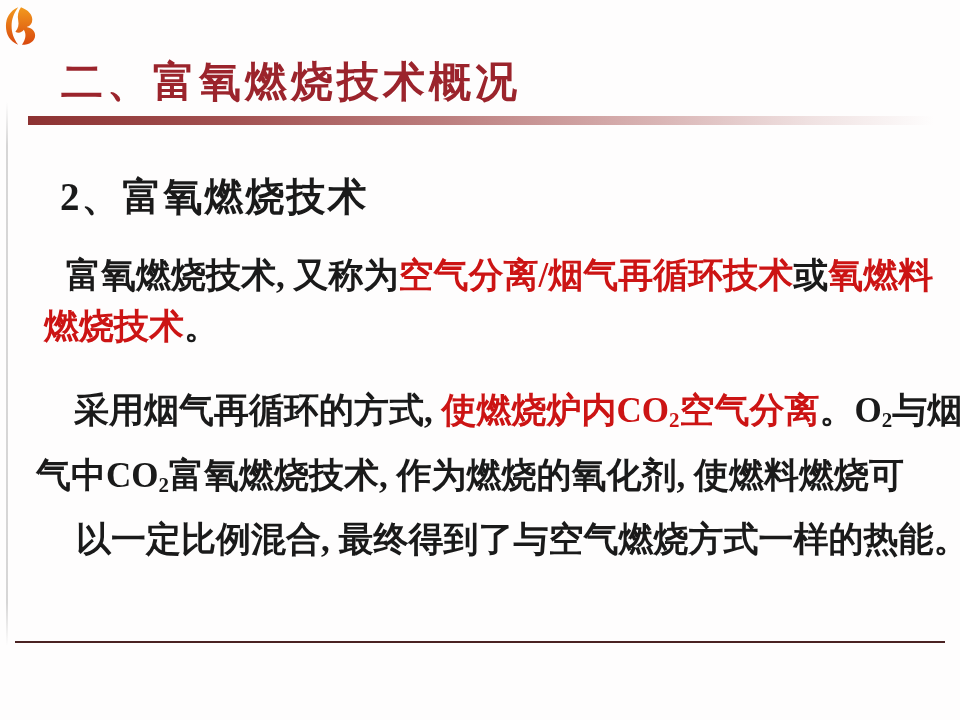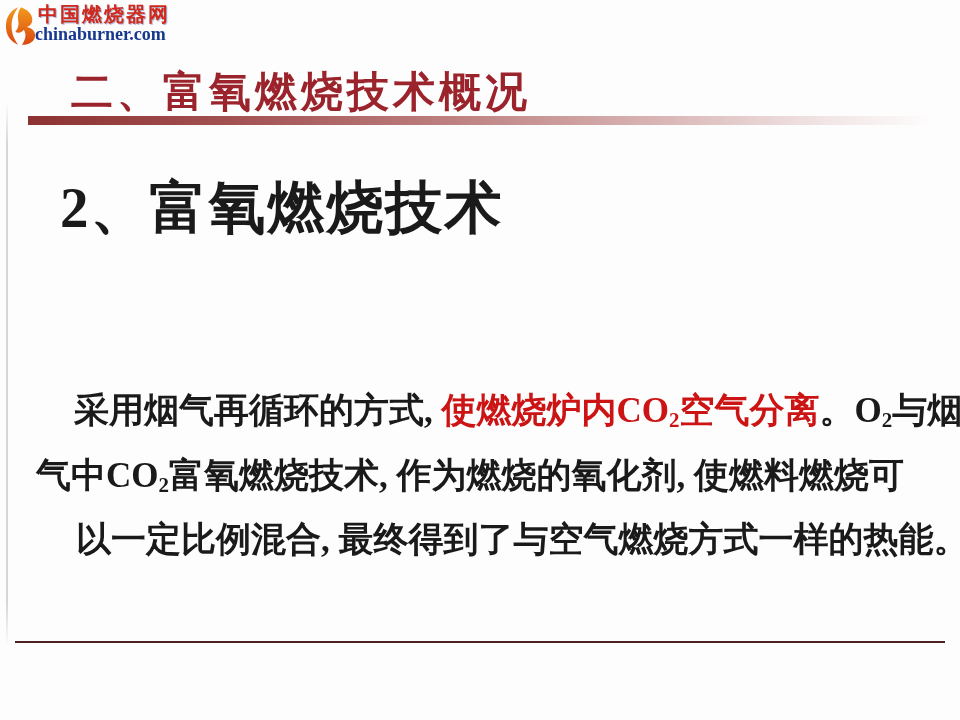--- a/index.html
+++ b/index.html
@@ -48,21 +48,21 @@
     margin-top: 1px;
     margin-left: -3px;
     white-space: nowrap;
   }
 
   
   .slide-title {
     position: absolute;
     left: 55px;
     top: 48px;
-    margin: 16px;
+    margin: 6px;
     font-size: 42px;
     font-weight: bold;
     letter-spacing: 4px;
     color: var(--title);
     white-space: nowrap;
   }
 
   
   .rule-gradient {
     position: absolute;
@@ -92,21 +92,21 @@
     height: 2px;
     background: var(--bottom-rule);
   }
 
   
   .section-heading {
     position: absolute;
     left: 60px;
     top: 170px;
     margin: 0;
-    font-size: 57px;
+    font-size: 39px;
     font-weight: bold;
     letter-spacing: 2px;
     color: var(--ink);
     white-space: nowrap;
   }
 
   
   .para {
     position: absolute;
     font-size: 35px;
@@ -137,35 +137,33 @@
     <svg class="logo-icon" viewBox="0 0 34 42" xmlns="http://www.w3.org/2000/svg">
       <defs>
         <linearGradient id="lg" x1="0" y1="0" x2="0" y2="1">
           <stop offset="0" stop-color="#f29a1e"></stop>
           <stop offset="1" stop-color="#d9480e"></stop>
         </linearGradient>
       </defs>
       <path fill="url(#lg)" d="M14 1 C5 5 1 12 1 21 C1 30 5 37 14 41 C9 34 7 28 7 21 C7 14 9 8 14 1 Z"></path>
       <path fill="url(#lg)" d="M17 1 C25 4 29 9 29 14 C29 18 27 21 23 22 C28 23 32 26 32 31 C32 37 26 41 18 41 C22 35 23 30 20 25 C18 28 14 29 11 27 C14 24 15 20 14 15 C13 10 14 5 17 1 Z"></path>
     </svg>
-    <div class="logo-text">
-      <div class="logo-name">中国燃烧器网</div>
-      <div class="logo-url">chinaburner.com</div>
-    </div>
   </div>
 
   <div class="left-edge"></div>
 
   <h1 class="slide-title">二、富氧燃烧技术概况</h1>
 
   <div class="rule-gradient"></div>
 
   <h2 class="section-heading">2、富氧燃烧技术</h2>
 
   <div class="para para1" id="para-1">
+      <div class="line"><span class="seg black">富氧燃烧技术, 又称为</span><span class="seg red">空气分离/烟气再循环技术</span><span class="seg black">或</span><span class="seg red">氧燃料</span></div>
+      <div class="line"><span class="seg red">燃烧技术</span><span class="seg black">。</span></div>
     </div>
   <div class="para para2" id="para-2">
       <div class="line"><span class="seg black">采用烟气再循环的方式, </span><span class="seg red">使燃烧炉内CO</span><span class="seg red sub">2</span><span class="seg red">空气分离</span><span class="seg black">。O</span><span class="seg black sub">2</span><span class="seg black">与烟</span></div>
       <div class="line"><span class="seg black">气中CO</span><span class="seg black sub">2</span><span class="seg black">富氧燃烧技术, 作为燃烧的氧化剂, 使燃料燃烧可</span></div>
       <div class="line"><span class="seg black">以一定比例混合, 最终得到了与空气燃烧方式一样的热能。</span></div>
     </div>
 
   <div class="bottom-rule"></div>
 
 </div>

